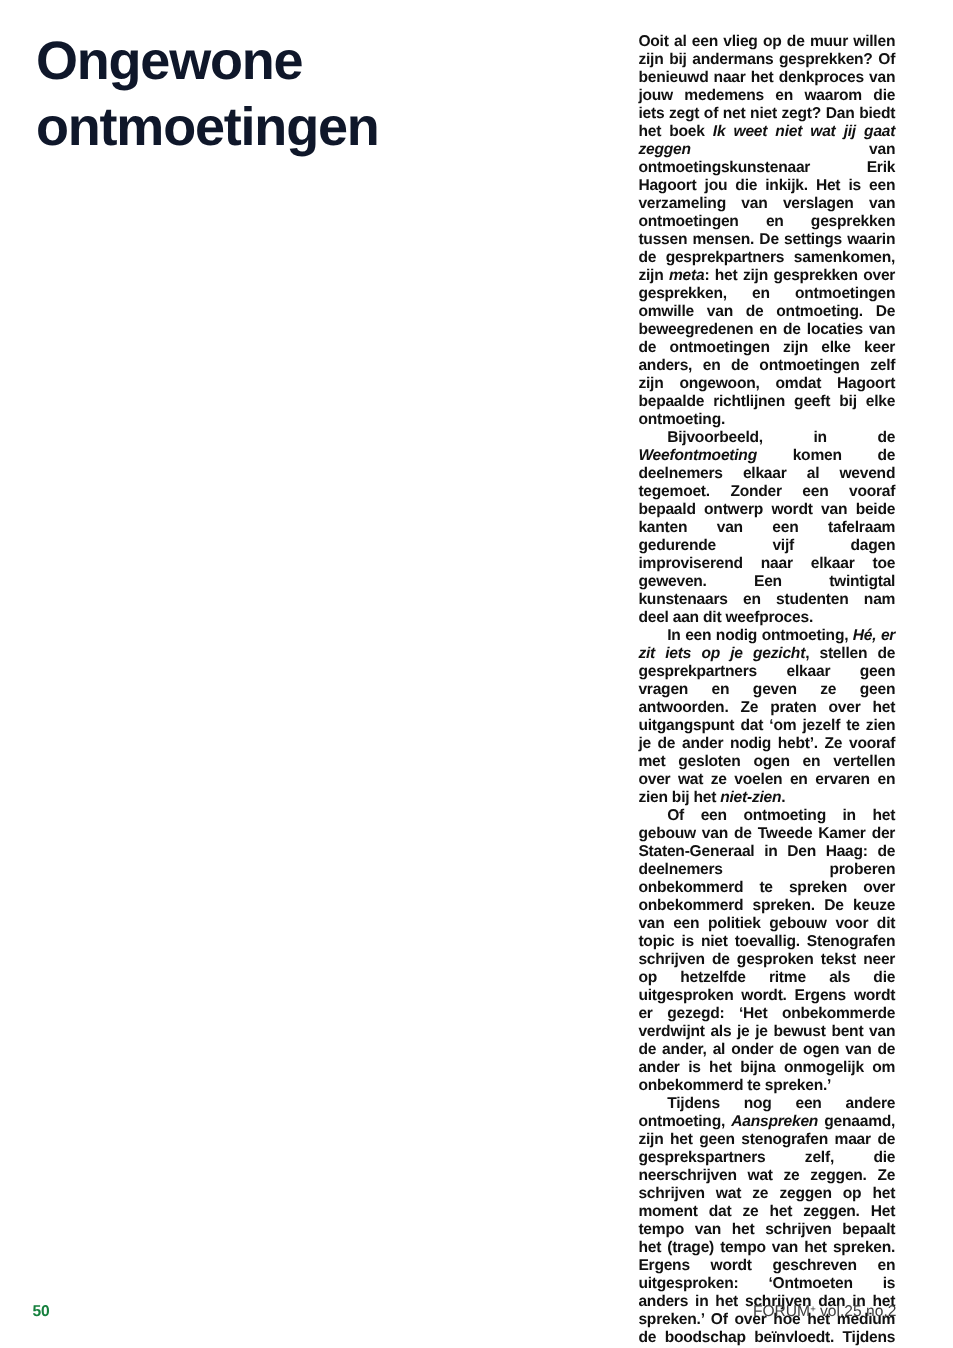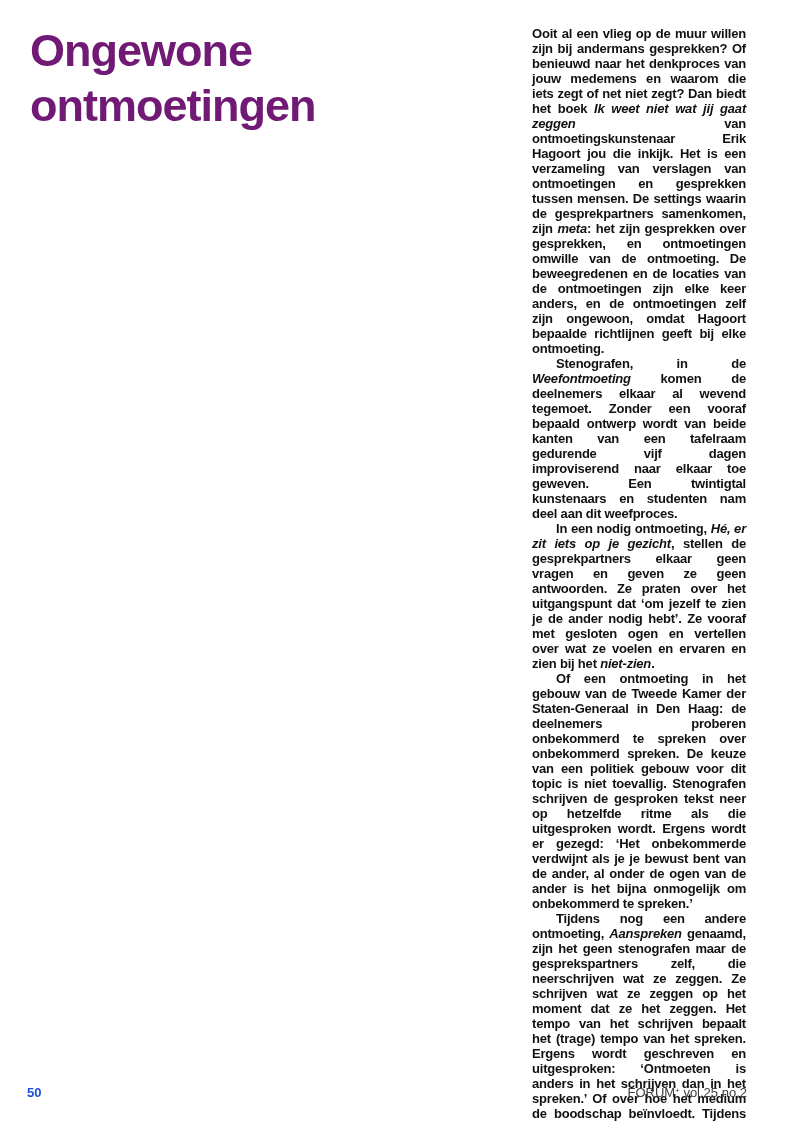--- a/index.html
+++ b/index.html
@@ -22,21 +22,21 @@
   }
   .article-title {
     position: absolute;
     left: 30px;
     top: 23px;
     margin: 0;
     font-size: 45px;
     line-height: 55px;
     font-weight: 700;
     letter-spacing: -1px;
-    color: #701a75;
+    color: #0f172a;
     white-space: pre-line;
   }
   .article-body {
     position: absolute;
     left: 532px;
     top: 26px;
     width: 214px;
     font-size: 13px;
     line-height: 15px;
     font-weight: 600;
@@ -56,21 +56,21 @@
   .article-body em {
     font-style: italic;
   }
   .footer-page-number {
     position: absolute;
     left: 27px;
     top: 1085px;
     font-size: 13px;
     line-height: 15px;
     font-weight: 700;
-    color: #1d4ed8;
+    color: #15803d;
   }
   .footer-journal {
     position: absolute;
     right: 47px;
     top: 1085px;
     font-size: 13px;
     line-height: 15px;
     font-weight: 400;
     color: #404040;
     text-align: right;
@@ -85,21 +85,21 @@
 </head>
 <body>
 
 <div class="page">
 
   <h1 class="article-title">Ongewone
 ontmoetingen</h1>
 
   <div class="article-body" lang="nl">
       <p><span>Ooit al een vlieg op de muur willen zijn bij andermans gesprekken? Of benieuwd naar het denkproces van jouw medemens en waarom die iets zegt of net niet zegt? Dan biedt het boek </span><em>Ik weet niet wat jij gaat zeggen</em><span> van ontmoetingskunstenaar Erik Hagoort jou die inkijk. Het is een verzameling van verslagen van ontmoetingen en gesprekken tussen mensen. De settings waarin de gesprekpartners samenkomen, zijn </span><em>meta</em><span>: het zijn gesprekken over gesprekken, en ontmoetingen omwille van de ontmoeting. De beweegredenen en de locaties van de ontmoetingen zijn elke keer anders, en de ontmoetingen zelf zijn ongewoon, omdat Hagoort bepaalde richtlijnen geeft bij elke ontmoeting.</span></p>
-      <p class="indent"><span>Stenografen, in de </span><em>Weefontmoeting</em><span> komen de deelnemers elkaar al wevend tegemoet. Zonder een vooraf bepaald ontwerp wordt van beide kanten van een tafelraam gedurende vijf dagen improviserend naar elkaar toe geweven. Een twintigtal kunstenaars en studenten nam deel aan dit weefproces.</span></p>
+      <p class="indent"><span>Bijvoorbeeld, in de </span><em>Weefontmoeting</em><span> komen de deelnemers elkaar al wevend tegemoet. Zonder een vooraf bepaald ontwerp wordt van beide kanten van een tafelraam gedurende vijf dagen improviserend naar elkaar toe geweven. Een twintigtal kunstenaars en studenten nam deel aan dit weefproces.</span></p>
       <p class="indent"><span>In een nodig ontmoeting, </span><em>Hé, er zit iets op je gezicht</em><span>, stellen de gesprekpartners elkaar geen vragen en geven ze geen antwoorden. Ze praten over het uitgangspunt dat ‘om jezelf te zien je de ander nodig hebt’. Ze vooraf met gesloten ogen en vertellen over wat ze voelen en ervaren en zien bij het </span><em>niet-zien</em><span>.</span></p>
       <p class="indent"><span>Of een ontmoeting in het gebouw van de Tweede Kamer der Staten-Generaal in Den Haag: de deelnemers proberen onbekommerd te spreken over onbekommerd spreken. De keuze van een politiek gebouw voor dit topic is niet toevallig. Stenografen schrijven de gesproken tekst neer op hetzelfde ritme als die uitgesproken wordt. Ergens wordt er gezegd: ‘Het onbekommerde verdwijnt als je je bewust bent van de ander, al onder de ogen van de ander is het bijna onmogelijk om onbekommerd te spreken.’</span></p>
       <p class="indent"><span>Tijdens nog een andere ontmoeting, </span><em>Aanspreken</em><span> genaamd, zijn het geen stenografen maar de gesprekspartners zelf, die neerschrijven wat ze zeggen. Ze schrijven wat ze zeggen op het moment dat ze het zeggen. Het tempo van het schrijven bepaalt het (trage) tempo van het spreken. Ergens wordt geschreven en uitgesproken: ‘Ontmoeten is anders in het schrijven dan in het spreken.’ Of over hoe het medium de boodschap beïnvloedt. Tijdens het schrijven kan je moeilijk iemand aankijken, het tempo vertraagt, je kan de ander beter onderbreken.</span></p>
     </div>
 
   <div class="footer-page-number">50</div>
 
   <div class="footer-journal"><span>FORUM</span><sup>+</sup><span> vol.25 no.2</span></div>
 
 </div>

